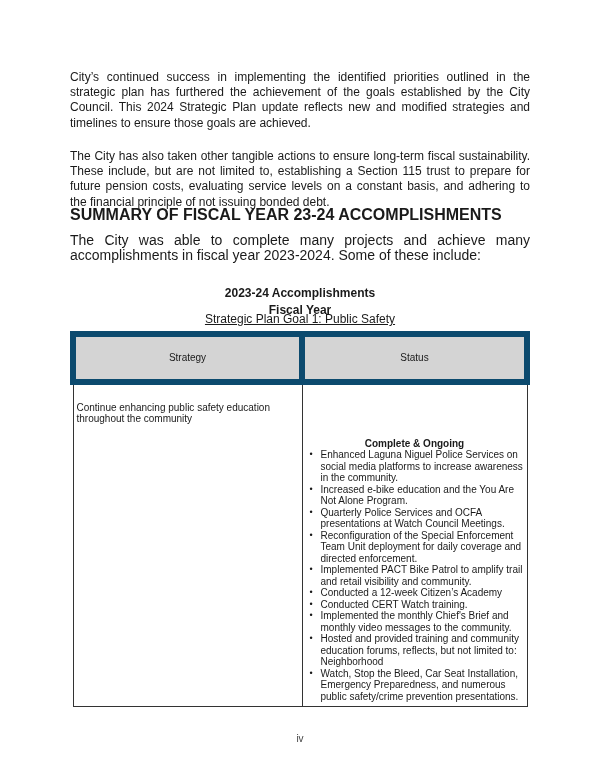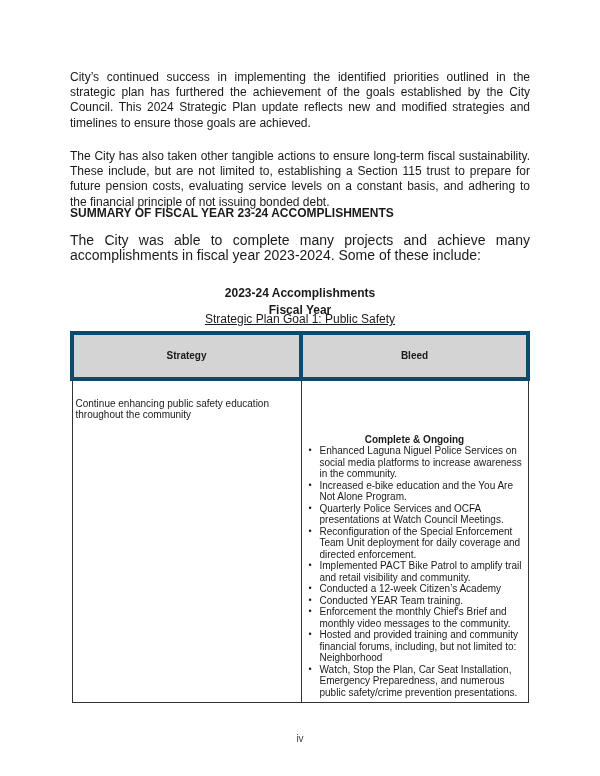--- a/index.html
+++ b/index.html
@@ -2,31 +2,31 @@
 <html><head>
 <meta charset="utf-8">
 <style>
   html, body { margin: 0; padding: 0; background: #ffffff; }
   body { width: 600px; height: 776px; position: relative; overflow: hidden;
          font-family: "Liberation Sans", sans-serif; color: #1a1a1a; }
   .para { position: absolute; left: 70px; width: 460px; font-size: 12px; line-height: 15.2px;
           text-align: justify; text-align-last: left; margin: 0; }
   #p1 { top: 70px; }
   #p2 { top: 149px; }
-  #heading { position: absolute; left: 70px; top: 206px; font-size: 12px; font-weight: bold; margin: 0; }
+  #heading { position: absolute; left: 70px; top: 206px; font-size: 16px; font-weight: bold; margin: 0; }
   #p3 { top: 233px; font-size: 14px; }
   .center-title { position: absolute; left: 70px; width: 460px; text-align: center;
                   font-size: 12px; font-weight: bold; line-height: 15px; }
   #title1 { top: 271px; margin-top: 32px; }
   #title2 { top: 286px; }
   #goal { position: absolute; left: 70px; width: 460px; top: 312px; text-align: center;
           font-size: 12px; text-decoration: underline; }
   table { position: absolute; left: 70px; top: 331px; width: 460px; border-collapse: collapse;
           font-size: 10px; line-height: 11.5px; }
-  th { background: #d4d4d4; border: 4px solid #0c4a6e; font-weight: bold; padding: 15px 2px; height: 11px; }
+  th { background: #d4d4d4; border: 6px solid #0c4a6e; font-weight: normal; padding: 15px 2px; height: 11px; }
   td { border: 1px solid #333; vertical-align: top; padding: 17px 3px 4px 3px; }
   td.strategy { width: 222px; }
   td.status { border-left: 1.5px solid #666; }
   .status-head { text-align: center; font-weight: bold; margin-top: 36px; }
   ul { margin: 0; padding: 0 0 0 13px; list-style: none; }
   li { position: relative; padding-left: 2px; }
   li .bullet { position: absolute; left: -9px; top: 0; font-size: 9px; }
   #page-num { position: absolute; left: 0; width: 600px; top: 733px; text-align: center; font-size: 10px; color: #444; }
 </style>
 </head>
@@ -38,38 +38,38 @@
 <p id="p3" class="para">The City was able to complete many projects and achieve many accomplishments in fiscal year 2023-2024. Some of these include:</p>
 
 <div id="title1" class="center-title">Fiscal Year</div>
 <div id="title2" class="center-title">2023-24 Accomplishments</div>
 <div id="goal">Strategic Plan Goal 1: Public Safety</div>
 
 <table>
   <thead>
     <tr>
       <th>Strategy</th>
-      <th>Bleed</th>
+      <th>Status</th>
     </tr>
   </thead>
   <tbody>
     <tr>
       <td class="strategy">Continue enhancing public safety education throughout the community</td>
       <td class="status">
         <div class="status-head">Complete &amp; Ongoing</div>
         <ul id="status-list">
             <li><span class="bullet">•</span><span>Enhanced Laguna Niguel Police Services on social media platforms to increase awareness in the community.</span></li>
             <li><span class="bullet">•</span><span>Increased e-bike education and the You Are Not Alone Program.</span></li>
             <li><span class="bullet">•</span><span>Quarterly Police Services and OCFA presentations at Watch Council Meetings.</span></li>
             <li><span class="bullet">•</span><span>Reconfiguration of the Special Enforcement Team Unit deployment for daily coverage and directed enforcement.</span></li>
             <li><span class="bullet">•</span><span>Implemented PACT Bike Patrol to amplify trail and retail visibility and community.</span></li>
             <li><span class="bullet">•</span><span>Conducted a 12-week Citizen’s Academy</span></li>
-            <li><span class="bullet">•</span><span>Conducted YEAR Team training.</span></li>
-            <li><span class="bullet">•</span><span>Enforcement the monthly Chief's Brief and monthly video messages to the community.</span></li>
-            <li><span class="bullet">•</span><span>Hosted and provided training and community financial forums, including, but not limited to: Neighborhood</span></li>
-            <li><span class="bullet">•</span><span>Watch, Stop the Plan, Car Seat Installation, Emergency Preparedness, and numerous public safety/crime prevention presentations.</span></li>
+            <li><span class="bullet">•</span><span>Conducted CERT Watch training.</span></li>
+            <li><span class="bullet">•</span><span>Implemented the monthly Chief's Brief and monthly video messages to the community.</span></li>
+            <li><span class="bullet">•</span><span>Hosted and provided training and community education forums, reflects, but not limited to: Neighborhood</span></li>
+            <li><span class="bullet">•</span><span>Watch, Stop the Bleed, Car Seat Installation, Emergency Preparedness, and numerous public safety/crime prevention presentations.</span></li>
           </ul>
       </td>
     </tr>
   </tbody>
 </table>
 
 <div id="page-num">iv</div>
 
 </body></html>

